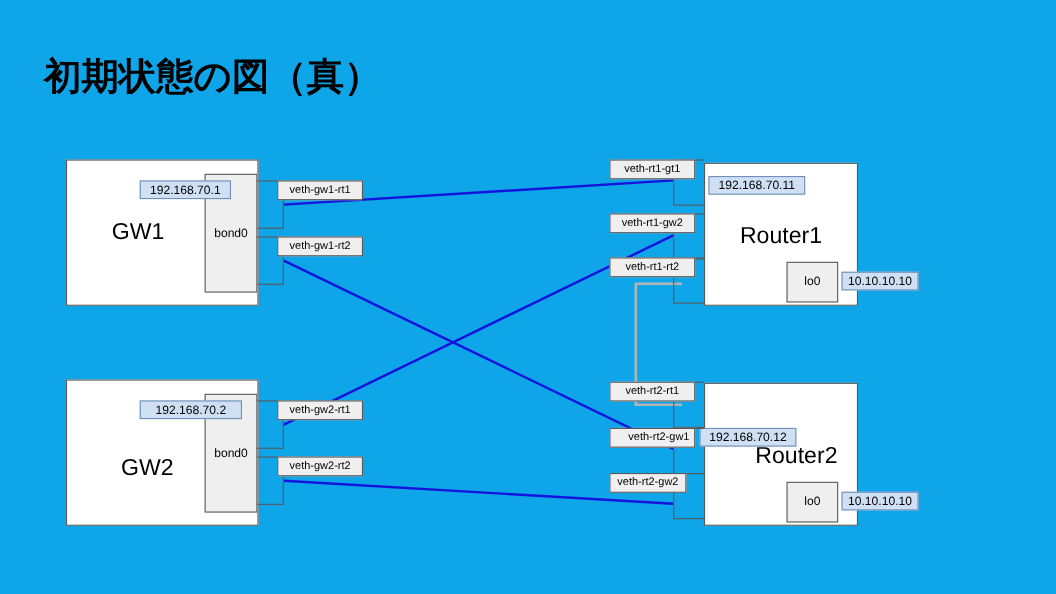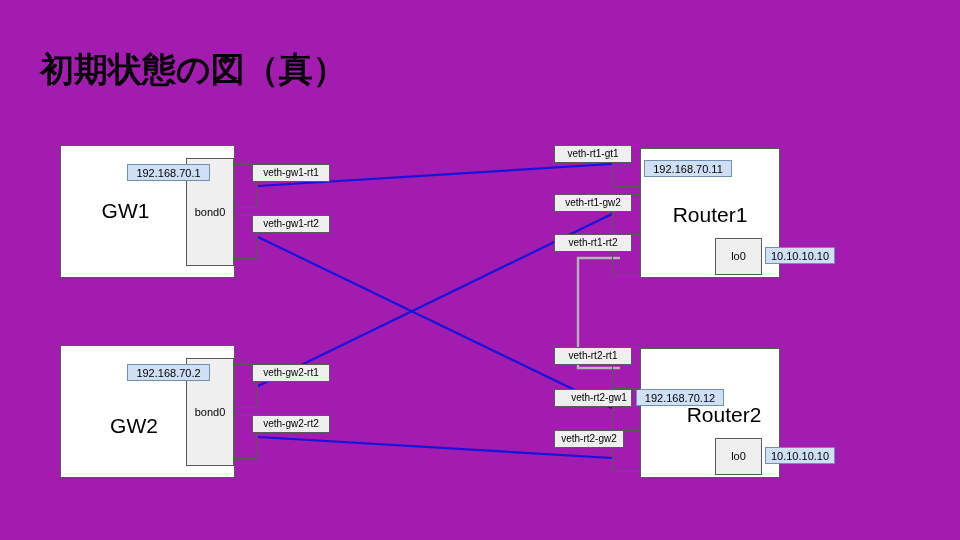--- a/index.html
+++ b/index.html
@@ -12,21 +12,21 @@
     width: 960px;
     height: 540px;
     overflow: hidden;
     font-family: "Liberation Sans", sans-serif;
     color: #000000;
   }
   #slide {
     position: relative;
     width: 960px;
     height: 540px;
-    background: #a21caf;
+    background: #0ea5e9;
   }
   #title {
     position: absolute;
     left: 40px;
     top: 47px;
     font-size: 34px;
     font-weight: bold;
     letter-spacing: 0px;
     color: #000000;
     white-space: nowrap;
@@ -145,21 +145,21 @@
     <div class="port-stub" style="left:234px; top:164px; width:24px; height:44px;"></div>
     <div class="veth-chip" style="left:252px; top:164px; width:78px; height:18px;">veth-gw1-rt1</div>
 
     <div class="port-stub" style="left:234px; top:215px; width:24px; height:44px;"></div>
     <div class="veth-chip" style="left:252px; top:215px; width:78px; height:18px;">veth-gw1-rt2</div>
 
     <div class="node-box" style="left:60px; top:345px; width:175px; height:133px;"></div>
     <div class="node-label" style="left:60px; top:399px; width:148px;margin-top:15px;">GW2</div>
     <div class="sub-box" style="left:186px; top:358px; width:48px; height:108px;"></div>
     <div class="sub-label" style="left:186px; top:406px; width:48px;">bond0</div>
-    <div class="ip-chip" style="left:127px; top:364px; width:83px; height:17px;">192.168.70.2</div>
+    <div class="ip-chip" style="left:127px; top:364px; width:93px; height:17px;">192.168.70.2</div>
 
     <div class="port-stub" style="left:234px; top:364px; width:24px; height:44px;"></div>
     <div class="veth-chip" style="left:252px; top:364px; width:78px; height:18px;">veth-gw2-rt1</div>
 
     <div class="port-stub" style="left:234px; top:415px; width:24px; height:44px;"></div>
     <div class="veth-chip" style="left:252px; top:415px; width:78px; height:18px;">veth-gw2-rt2</div>
 
     <div class="node-box" style="left:640px; top:148px; width:140px; height:130px;"></div>
     <div class="node-label" style="left:640px; top:203px; width:140px;">Router1</div>
     <div class="ip-chip" style="left:644px; top:160px; width:88px; height:17px;">192.168.70.11</div>

